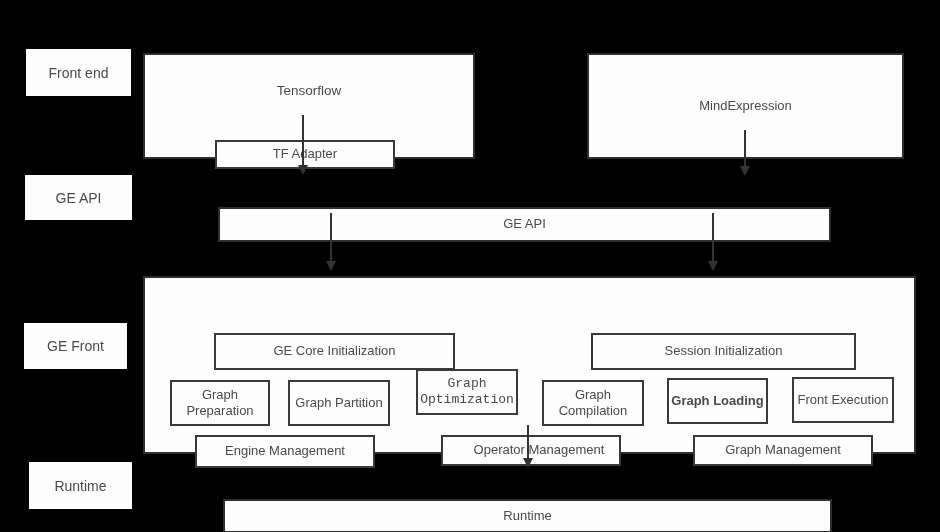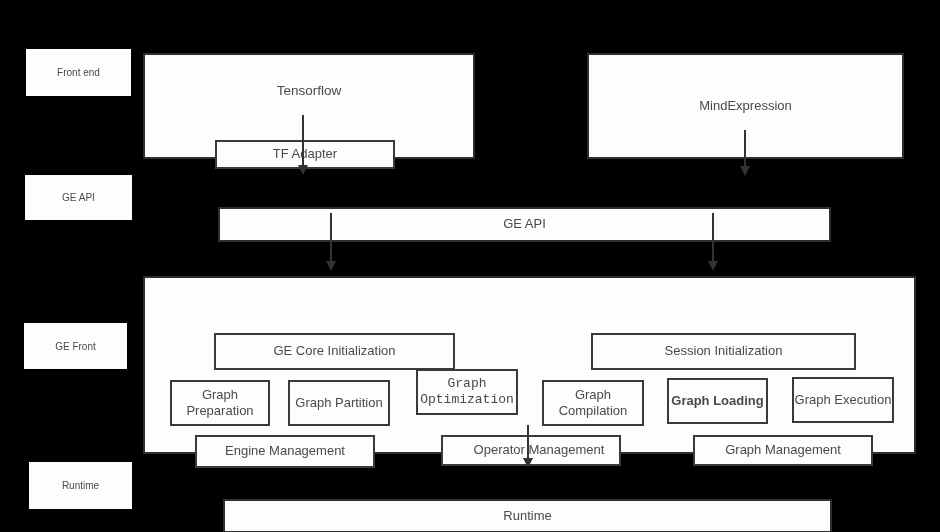--- a/index.html
+++ b/index.html
@@ -34,21 +34,21 @@
   }
   .row-label {
     position: absolute;
     background: #fdfdfd;
     border: none;
     box-sizing: border-box;
     display: flex;
     align-items: center;
     justify-content: center;
     color: #4a4a4a;
-    font-size: 10px;
+    font-size: 14px;
   }
   .container-title {
     position: absolute;
     top: 28px;
     left: 0;
     width: 100%;
     text-align: center;
     color: #4a4a4a;
     font-size: 13.5px;
   }
@@ -90,21 +90,21 @@
 
   <div class="box" style="left:143px; top:247px; width:773px; height:178px;">
     <div class="box inner-box" style="left:69px; top:26px; width:241px; height:37px;">GE Core Initialization</div>
     <div class="box inner-box" style="left:446px; top:26px; width:265px; height:37px;">Session Initialization</div>
 
     <div class="box inner-box" style="left:25px; top:73px; width:100px; height:46px;">Graph Preparation</div>
     <div class="box inner-box" style="left:143px; top:73px; width:102px; height:46px;">Graph Partition</div>
     <div class="box inner-box" style="left:271px; top:62px; width:102px; height:46px;font-family:Liberation Mono, monospace;">Graph Optimization</div>
     <div class="box inner-box" style="left:397px; top:73px; width:102px; height:46px;">Graph Compilation</div>
     <div class="box inner-box" style="left:522px; top:71px; width:101px; height:46px;font-weight:bold;">Graph Loading</div>
-    <div class="box inner-box" style="left:647px; top:70px; width:102px; height:46px;">Graph Execution</div>
+    <div class="box inner-box" style="left:647px; top:70px; width:102px; height:46px;">Front Execution</div>
 
     <div class="box inner-box" style="left:50px; top:128px; width:180px; height:33px;">Engine Management</div>
     <div class="box inner-box" style="left:296px; top:128px; width:180px; height:31px;padding-left:16px;">Operator Management</div>
     <div class="box inner-box" style="left:548px; top:128px; width:180px; height:31px;">Graph Management</div>
   </div>
 
   <div class="box" style="left:223px; top:470px; width:609px; height:34px;">Runtime</div>
 
   <div class="arrow" style="left:302px; top:115px;">
     <div class="line" style="height:50px;"></div>

